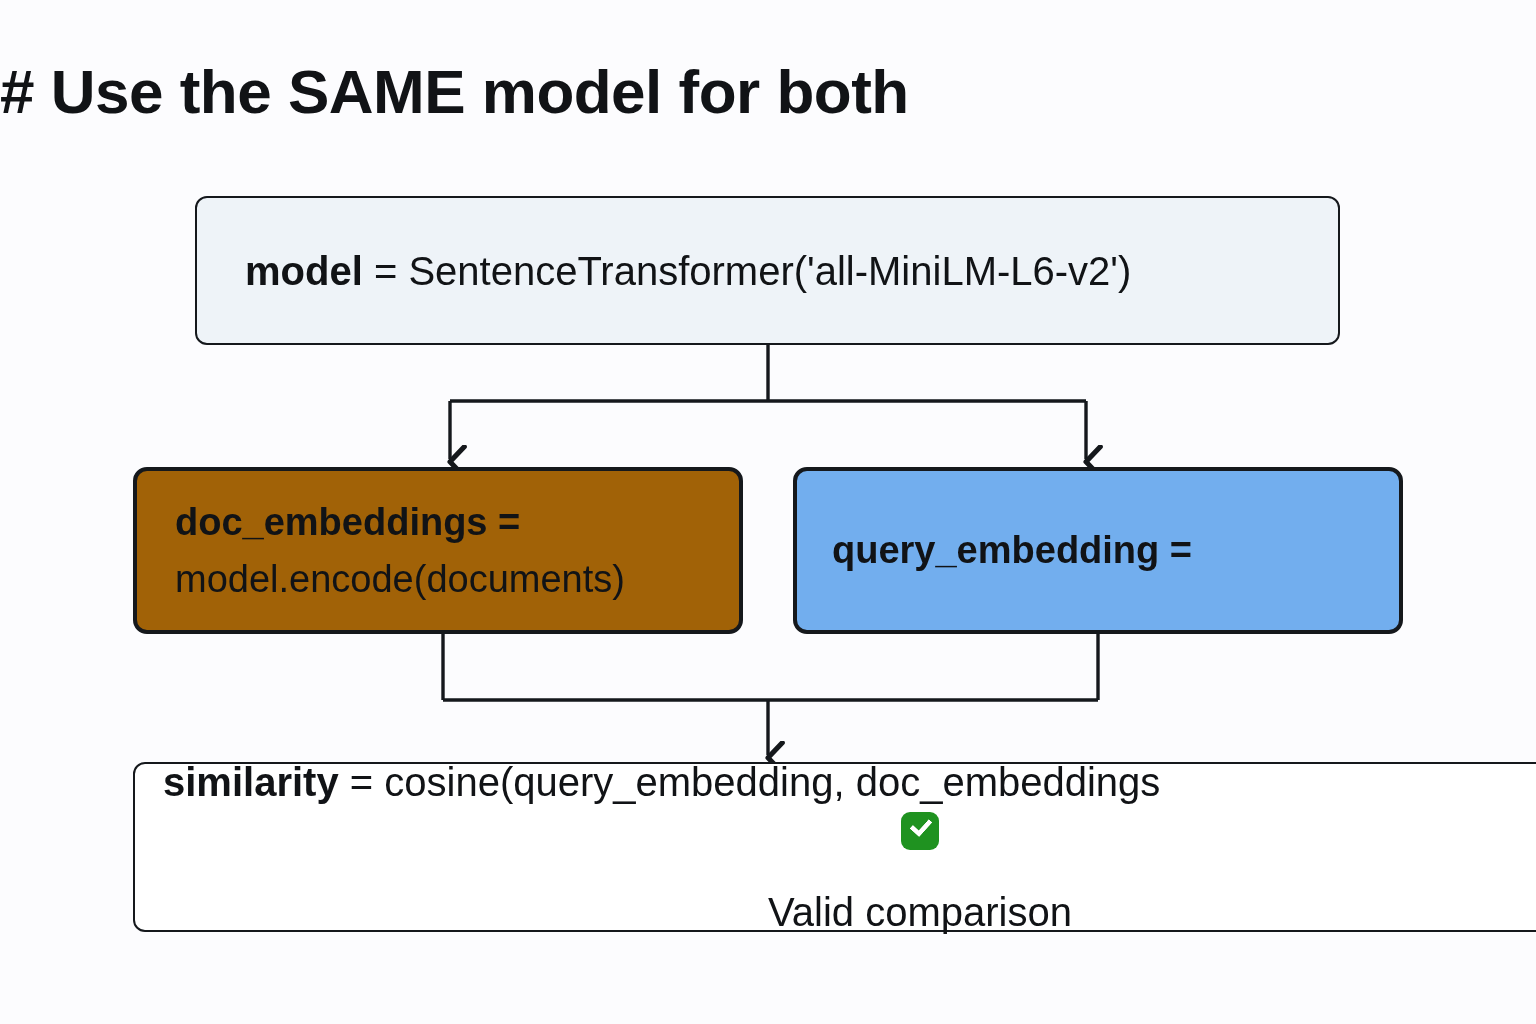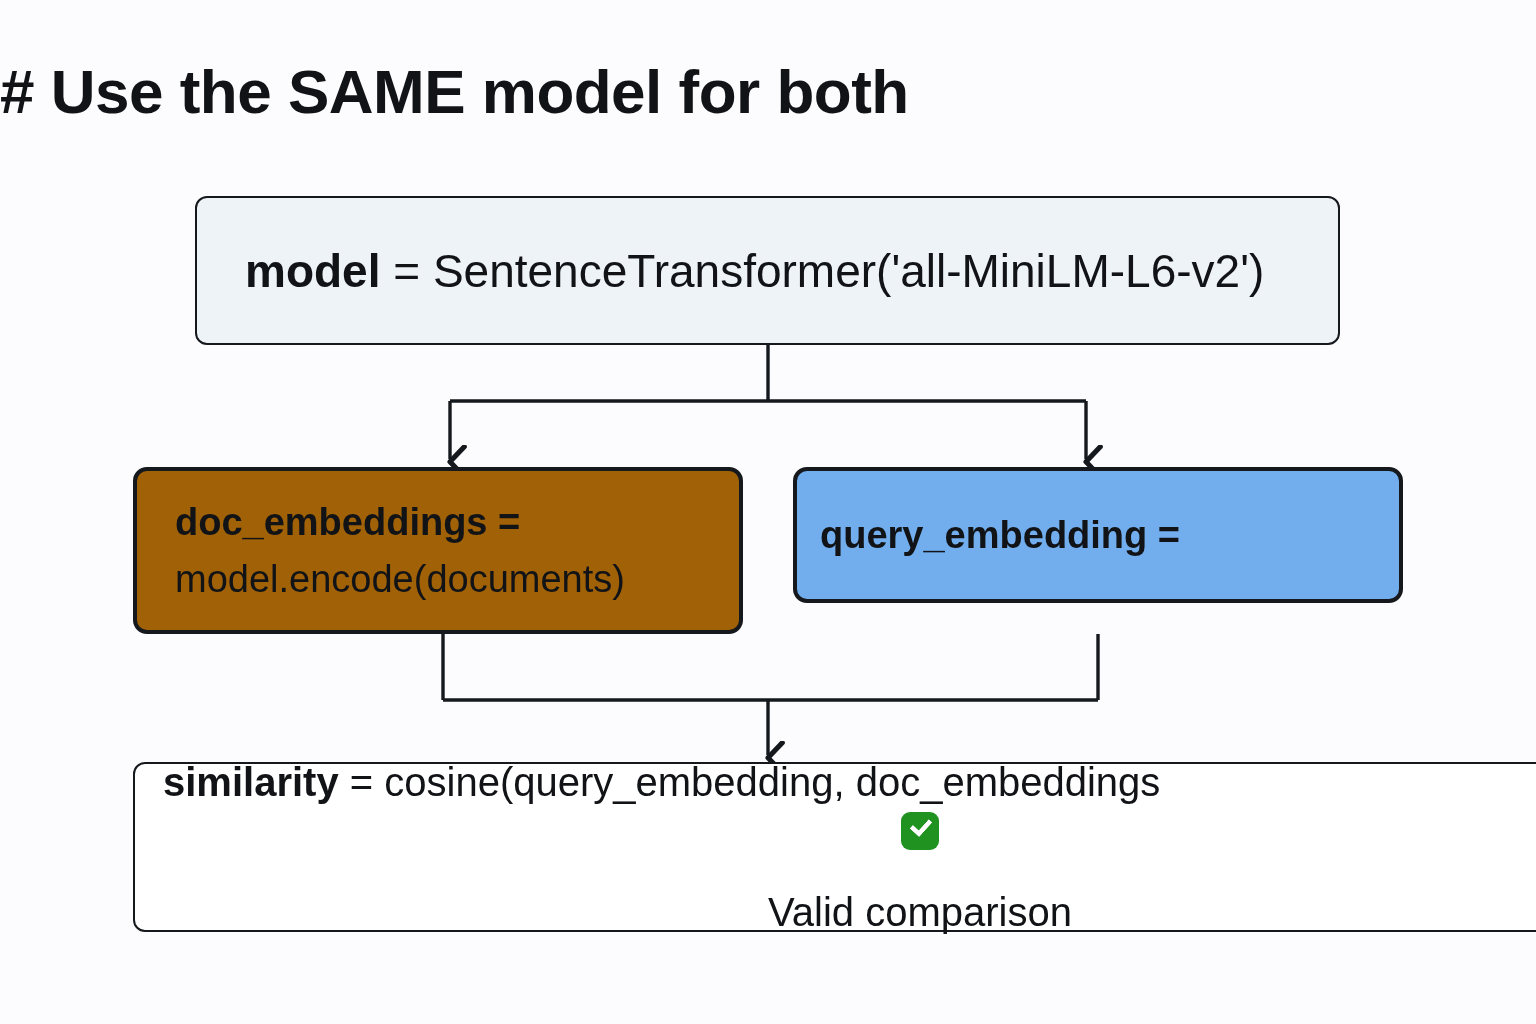--- a/index.html
+++ b/index.html
@@ -52,45 +52,45 @@
     left: 195px;
     top: 196px;
     width: 1145px;
     height: 149px;
     background: #eef3f8;
     border: 2px solid #15181c;
     border-radius: 12px;
     padding-left: 48px;
   }
   #node-model .line {
-    font-size: 46px;
+    font-size: 40px;
     line-height: 46px;
   }
 
   
   #node-doc {
     left: 133px;
     top: 467px;
     width: 610px;
     height: 167px;
     background: #a16207;
     border: 4px solid #15181c;
     border-radius: 14px;
     padding-left: 38px;
   }
   
   #node-query {
     left: 793px;
     top: 467px;
     width: 610px;
-    height: 136px;
+    height: 167px;
     background: #72aeee;
     border: 4px solid #15181c;
     border-radius: 14px;
-    padding-left: 23px;
+    padding-left: 35px;
   }
   #node-doc .line, #node-query .line {
     font-size: 38px;
     line-height: 57px;
   }
 
   
   #node-similarity {
     left: 133px;
     top: 762px;

